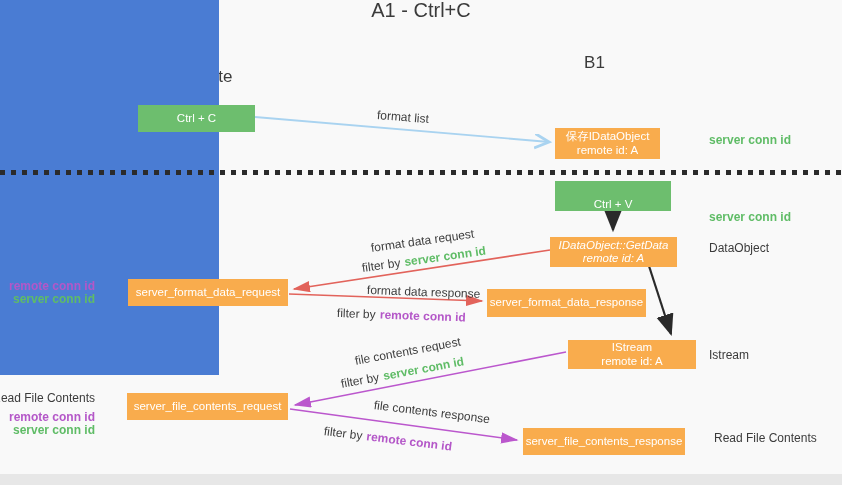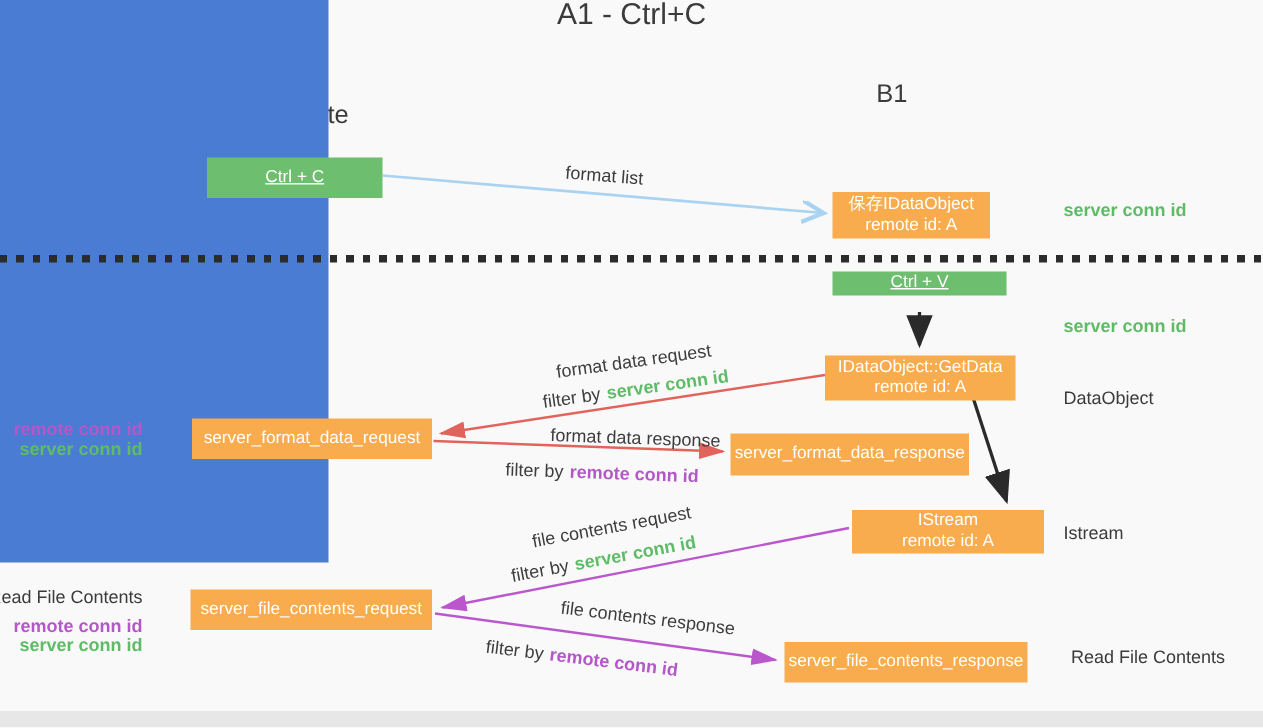--- a/index.html
+++ b/index.html
@@ -15,27 +15,27 @@
   #lane-left  { left:97;  top:87; width:218px; height:373px; }
   #lane-right { left:485; top:87; width:219px; height:375px; }
   .lane-header { position:absolute; top:56px; text-align:center; font-size:17px;
     color: var(--ink); line-height:14px; }
   #lane-header-left  { left:97px;  width:218px; }
   #lane-header-right { left:485px; width:219px; }
 
   .node { position:absolute; display:flex; flex-direction:column; align-items:center;
     justify-content:center; color:#ffffff; font-size:11.5px; line-height:13.5px;
     text-align:center; white-space:nowrap; }
-  .node.green  { background: var(--box-green); text-decoration: underline; }
+  .node.green  { background: var(--box-green); }
   .node.orange { background: var(--box-orange); }
 
   #node-ctrl-c      { left:138px; top:105px; width:117px; height:27px; }
   #node-save        { left:555px; top:128px; width:105px; height:31px; }
-  #node-ctrl-v      { left:555px; top:181px; width:116px; height:16px; }
-  #node-getdata     { left:550px; top:237px; width:127px; height:30px; }
+  #node-ctrl-v      { left:555px; top:181px; width:116px; height:30px;justify-content:flex-end; }
+  #node-getdata     { left:550px; top:237px; width:127px; height:30px;font-style:italic; }
   #node-format-req  { left:128px; top:279px; width:160px; height:27px; }
   #node-format-resp { left:487px; top:289px; width:159px; height:28px; }
   #node-istream     { left:568px; top:340px; width:128px; height:29px; }
   #node-file-req    { left:127px; top:393px; width:161px; height:27px; }
   #node-file-resp   { left:523px; top:428px; width:162px; height:27px; }
 
   .ann { position:absolute; font-size:12px; white-space:nowrap; color: var(--ink); }
   .ann.right-side { left:709px; }
   .ann.left-side  { right:747px; text-align:right; }
   .bold-green  { color: var(--text-green);  font-weight:bold; }
@@ -152,21 +152,21 @@
   <div class="node orange" id="node-file-req">
     <span>server_file_contents_request</span>
   </div>
 
   <div class="node orange" id="node-file-resp">
     <span>server_file_contents_response</span>
   </div>
 
   <div class="ann right-side bold-green" style="top:133px;">server conn id</div>
   <div class="ann right-side bold-green" style="top:210px;">server conn id</div>
-  <div class="ann right-side" style="top:258px;">DataObject</div>
+  <div class="ann right-side" style="top:241px;">DataObject</div>
   <div class="ann right-side" style="top:348px;">Istream</div>
   <div class="ann right-side" style="top:431px; left:714px;">Read File Contents</div>
 
   <div class="ann left-side bold-purple" style="top:279px;">remote conn id</div>
   <div class="ann left-side bold-green" style="top:292px;">server conn id</div>
   <div class="ann left-side" style="top:391px;">Read File Contents</div>
   <div class="ann left-side bold-purple" style="top:410px;">remote conn id</div>
   <div class="ann left-side bold-green" style="top:423px;">server conn id</div>
 
   <div class="edge-label" id="lbl-format-list">format list</div>

